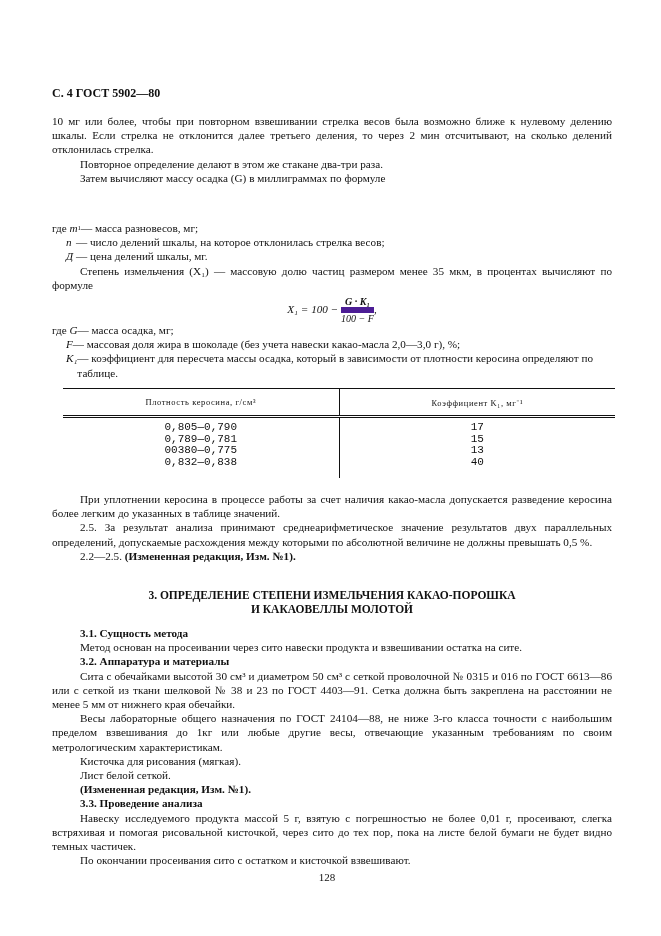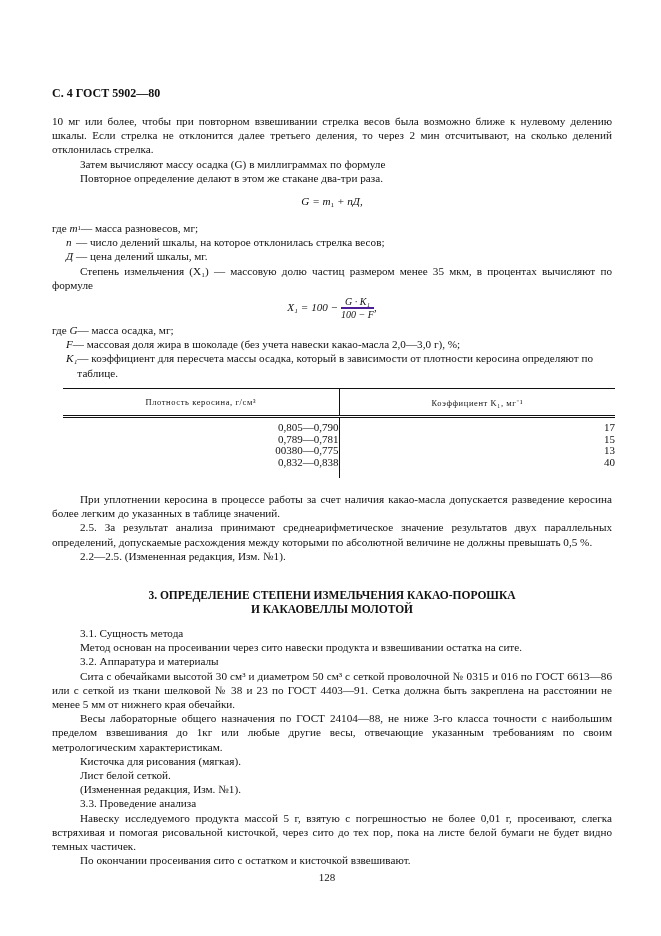--- a/index.html
+++ b/index.html
@@ -7,49 +7,46 @@
          font-family: "Liberation Serif", serif; color: #111; font-size: 11.2px; }
   .page { position: absolute; left: 0; top: 0; width: 661px; height: 936px; margin-top: 16px; }
   .hdr { position: absolute; left: 52px; top: 70px; font-weight: bold; font-size: 12px; }
   .block { position: absolute; left: 52px; width: 560px; line-height: 14.2px; }
   .p { margin: 0; text-align: justify; }
   .ind { text-indent: 28px; }
   .formula { text-align: center; font-style: normal; }
   .it { font-style: italic; }
   .def-row { display: flex; }
   .def-sym { font-style: italic; display: inline-block; }
-  .b { font-weight: normal; }
+  .b { font-weight: bold; }
   .frac { display: inline-flex; flex-direction: column; vertical-align: middle; text-align: center; font-size: 10px; line-height: 11px; }
-  .frac .num { border-bottom: 2px solid #4c1d95; padding: 0 2px; }
+  .frac .num { border-bottom: 6px solid #4c1d95; padding: 0 2px; font-weight: bold; }
   table.k { position: absolute; left: 63px; top: 372px; width: 552px; border-collapse: collapse; font-size: 11px; }
   table.k th { font-weight: normal; font-size: 8.5px; letter-spacing: 0.6px; height: 24px; border-top: 1.5px solid #111; border-bottom: 3px double #111; }
   table.k th:first-child, table.k td:first-child { border-right: 1px solid #111; width: 50%; }
-  table.k td { text-align: right; line-height: 11.5px; padding: 0; }
+  table.k td { text-align: center; line-height: 11.5px; padding: 0; font-family: Liberation Mono, monospace; }
   table.k tr.first td { padding-top: 4px; }
   table.k tr.last td { padding-bottom: 10px; }
   .sec-title { position: absolute; left: 52px; width: 560px; text-align: center; font-weight: bold; font-size: 11.5px; line-height: 14px; }
   .pagenum { position: absolute; left: 0; width: 654px; top: 855px; text-align: center; font-size: 11px; }
   sub { font-size: 7px; vertical-align: -2px; }
 </style>
 </head>
 <body>
 
 <div class="page">
 
   <div class="hdr">С. 4 ГОСТ 5902—80</div>
 
   <div class="block" style="top:98px;">
     <p class="p">10 мг или более, чтобы при повторном взвешивании стрелка весов была возможно ближе к нулевому делению шкалы. Если стрелка не отклонится далее третьего деления, то через 2 мин отсчитывают, на сколько делений отклонилась стрелка.</p>
+    <p class="p ind">Повторное определение делают в этом же стакане два-три раза.</p>
     <p class="p ind">Затем вычисляют массу осадка (G) в миллиграммах по формуле</p>
-    <p class="p ind">Повторное определение делают в этом же стакане два-три раза.</p>
   </div>
 
-  <div class="block formula" style="top:178px;">
-    <span class="it">G = m</span><sub>1</sub><span class="it"> + nД,</span>
-  </div>
 
   <div class="block" style="top:205px;">
     <div class="def-row">
       <span>где </span>&nbsp;<span class="def-sym">m</span><sub>1</sub><span> — масса разновесов, мг;</span>
     </div>
     <div class="def-row" style="padding-left:14px;">
       <span class="def-sym" style="width:10px;">n</span>
         <span> — число делений шкалы, на которое отклонилась стрелка весов;</span>
     </div>
     <div class="def-row" style="padding-left:14px;">

